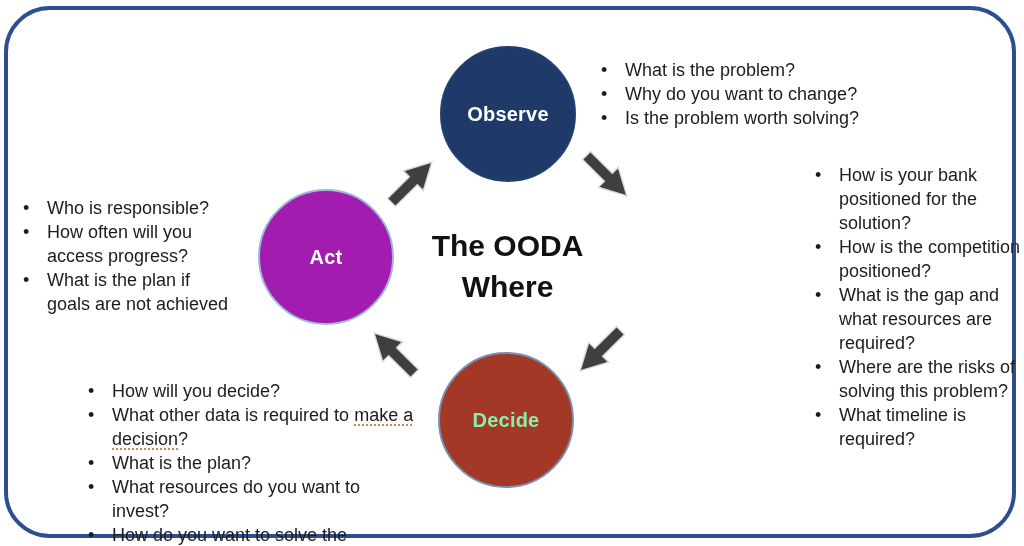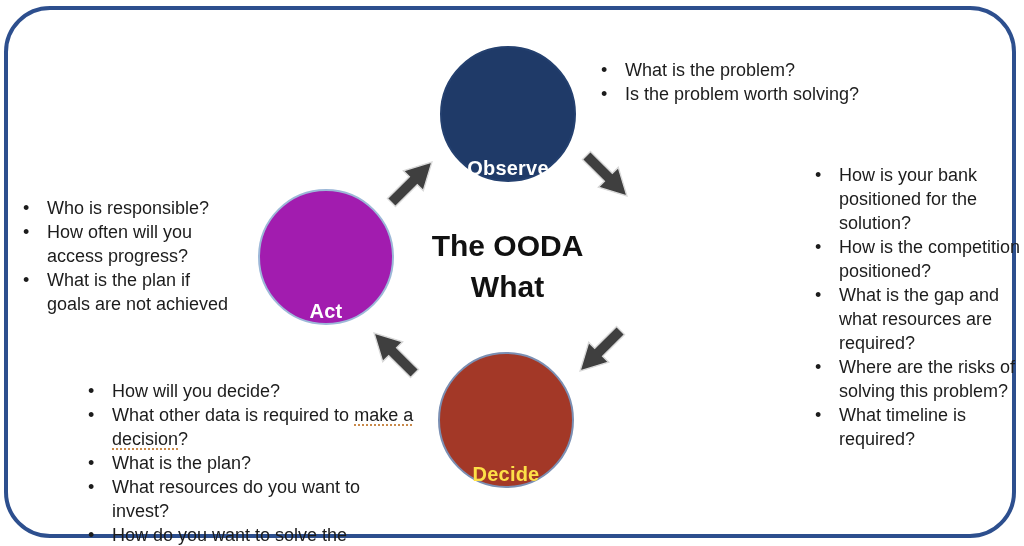--- a/index.html
+++ b/index.html
@@ -8,21 +8,21 @@
     background:#ffffff; overflow:hidden;
     font-family:"Liberation Sans", sans-serif;
     color:#1c1c1c;
   }
   .frame {
     position:absolute; left:4px; top:6px; width:1012px; height:532px;
     box-sizing:border-box; border:4px solid #2d4f8e; border-radius:46px;
   }
   .node {
     position:absolute; width:136px; height:136px; border-radius:50%;
-    display:flex; align-items:flex-end; justify-content:center;
+    display:flex; align-items:center; justify-content:center;
     box-sizing:border-box;
   }
   .node-label { font-weight:bold; font-size:20px; letter-spacing:0.2px; }
   #node-observe { left:440px; top:46px;  border:2px solid #24406f; }
   #node-orient  { left:620px; top:190px; border:2px solid #b7b31c; }
   #node-act     { left:258px; top:189px; border:2px solid #9db8d8; }
   #node-decide  { left:438px; top:352px; border:2px solid #7b8fb3; }
   .title {
     position:absolute; left:415px; top:226px; width:185px;
     text-align:center; font-size:30px; font-weight:bold;
@@ -45,29 +45,29 @@
   #arrow-decide-act     { left:364px; top:336px; transform:rotate(225deg); }
   .proof-underline { text-decoration:underline dotted #c98a4b; text-decoration-thickness:2px; text-underline-offset:3px; }
 </style>
 </head>
 <body>
 
 <div id="stage">
 
   <div class="frame" style="border-color: rgb(45, 79, 142); background: rgb(255, 255, 255);"></div>
 
-  <div class="title">The OODA What</div>
+  <div class="title">The OODA Where</div>
 
   <div class="node" id="node-observe" style="background: rgb(31, 58, 104);">
     <span class="node-label" style="color: rgb(255, 255, 255);">Observe</span>
   </div>
 
 
   <div class="node" id="node-decide" style="background: rgb(163, 56, 39);">
-    <span class="node-label" style="color: #fde047;">Decide</span>
+    <span class="node-label" style="color: #86efac;">Decide</span>
   </div>
 
   <div class="node" id="node-act" style="background: #a21caf;">
     <span class="node-label" style="color: rgb(255, 255, 255);">Act</span>
   </div>
 
   <div class="arrow" id="arrow-act-observe">
     <svg width="60" height="34" viewBox="0 0 64 36">
       <polygon points="1,12 34,12 34,3 62,18 34,33 34,24 1,24" stroke-width="1.5" style="fill: rgb(63, 63, 63); stroke: rgb(217, 217, 217);"></polygon>
     </svg>
@@ -83,20 +83,21 @@
     </svg>
   </div>
   <div class="arrow" id="arrow-decide-act">
     <svg width="60" height="34" viewBox="0 0 64 36">
       <polygon points="1,12 34,12 34,3 62,18 34,33 34,24 1,24" stroke-width="1.5" style="fill: rgb(63, 63, 63); stroke: rgb(217, 217, 217);"></polygon>
     </svg>
   </div>
 
   <ul class="qlist" id="list-observe">
       <li>What is the problem?</li>
+      <li>Why do you want to change?</li>
       <li>Is the problem worth solving?</li>
     </ul>
 
   <ul class="qlist" id="list-orient">
       <li>How is your bank positioned for the solution?</li>
       <li>How is the competition positioned?</li>
       <li>What is the gap and what resources are required?</li>
       <li>Where are the risks of solving this problem?</li>
       <li>What timeline is required?</li>
     </ul>

